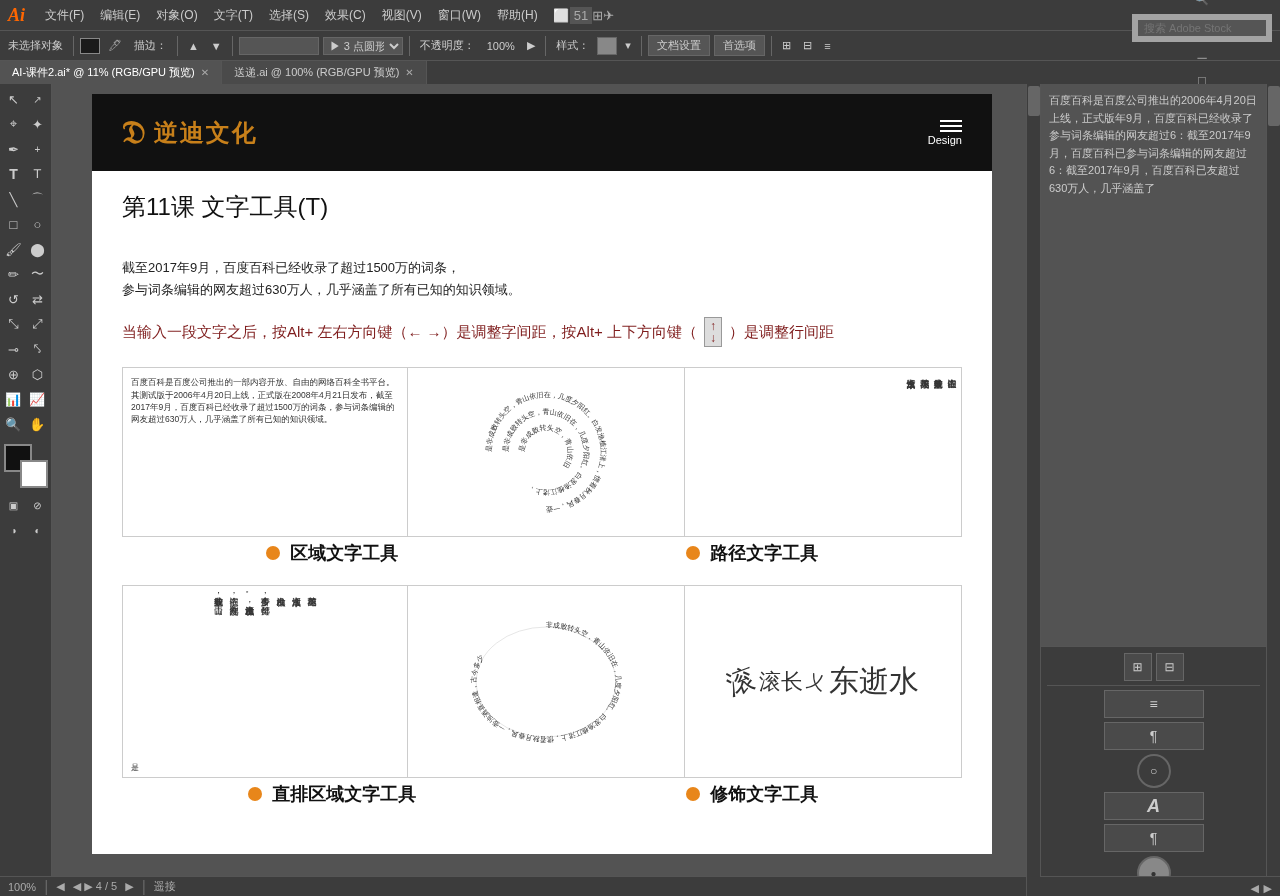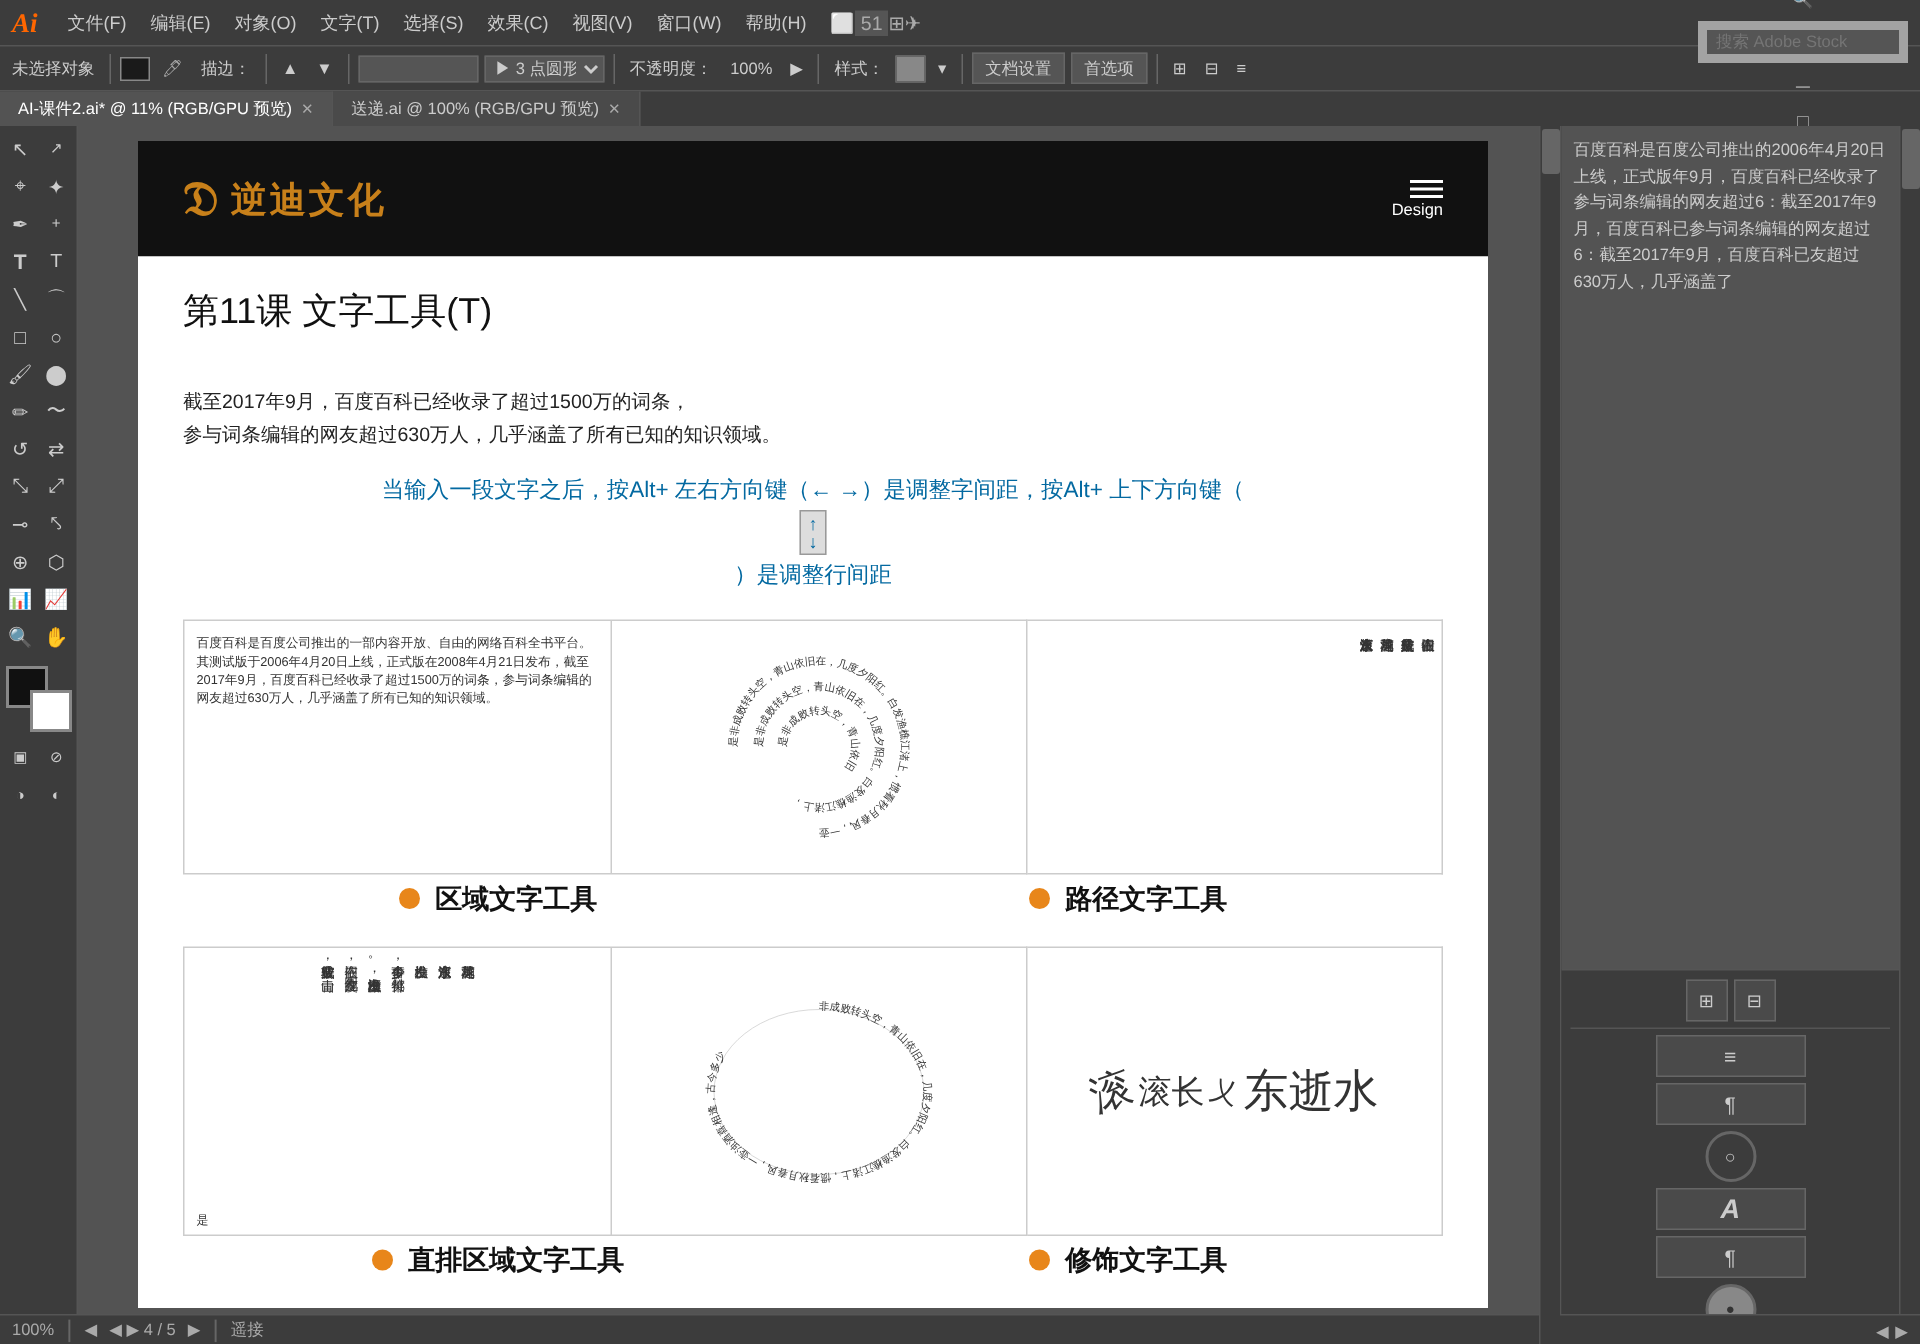--- a/index.html
+++ b/index.html
@@ -82,21 +82,21 @@
     
     .doc-header { background: #111; padding: 20px 30px; display: flex; justify-content: space-between; align-items: center; }
     .doc-menu-icon { color: #fff; font-size: 20px; display: flex; flex-direction: column; gap: 3px; cursor: pointer; align-items: flex-end; }
     .doc-menu-icon span { display: block; width: 22px; height: 2px; background: #fff; }
     .doc-design-label { color: #fff; font-size: 11px; margin-top: 2px; }
 
     .doc-body { padding: 20px 30px; background: #fff; }
     .lesson-title { font-size: 24px; color: #111; margin-bottom: 12px; font-weight: normal; }
     .shortcut-line { font-size: 16px; color: #111; margin-bottom: 12px; }
     .lesson-desc { font-size: 13px; color: #222; line-height: 1.7; margin-bottom: 16px; }
-    .alt-note { font-size: 15px; color: #0369a1; margin-bottom: 20px; display: flex; align-items: center; gap: 4px; flex-direction: column; }
+    .alt-note { font-size: 15px; color: #7f1d1d; margin-bottom: 20px; display: flex; align-items: center; gap: 4px; }
     .label-dot { display: inline-block; width: 14px; height: 14px; background: #e8861a; border-radius: 50%; margin-right: 6px; vertical-align: middle; }
     .label-text { font-size: 18px; color: #111; font-weight: bold; vertical-align: middle; }
 
     
     #status-bar { width: 100%; height: 20px; background: #3c3c3c; display: flex; align-items: center; padding: 0 8px; gap: 8px; border-top: 1px solid #555; position: absolute; bottom: 0; left: 0; }
     .status-item { color: #aaa; font-size: 11px; }
 
     
     #vert-scroll { position: absolute; right: 0; top: 84px; width: 14px; height: calc(896px - 104px); background: #3c3c3c; border-left: 1px solid #555; z-index: 10; }
     #vert-scroll-thumb { width: 12px; height: 40px; background: #666; margin: 2px auto; border-radius: 2px; }

